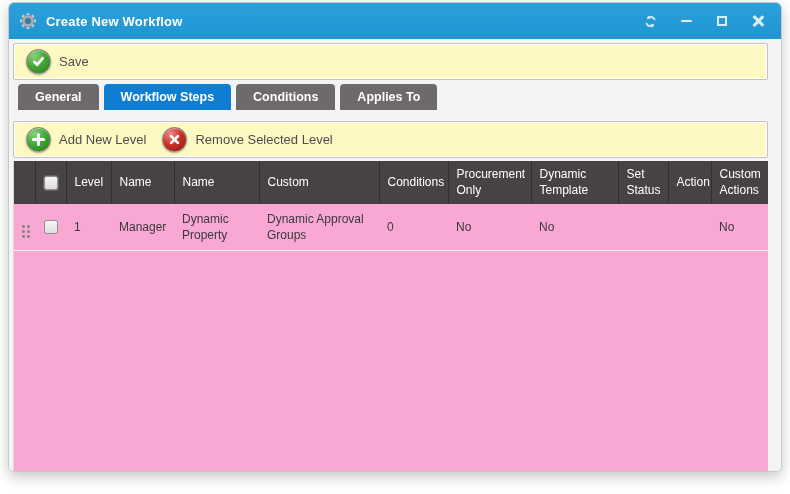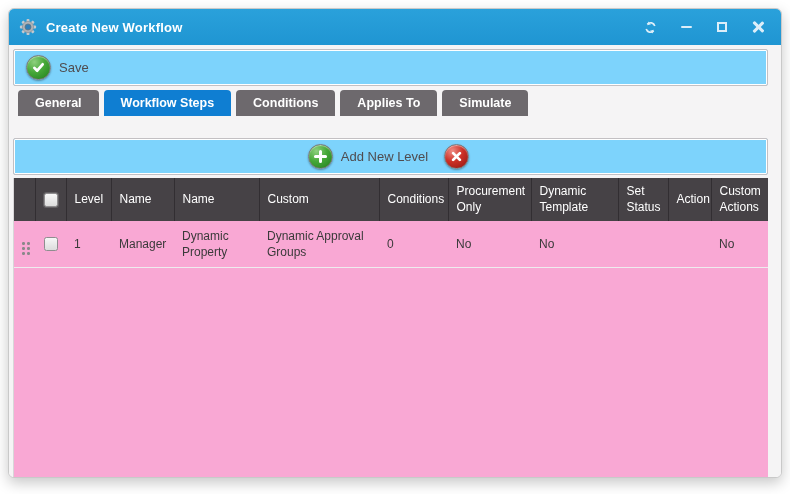--- a/index.html
+++ b/index.html
@@ -4,21 +4,21 @@
 <style>
   * { margin: 0; padding: 0; box-sizing: border-box; }
   html, body {
     width: 790px; height: 494px;
     background: #ffffff;
     font-family: "Liberation Sans", "DejaVu Sans", sans-serif;
     overflow: hidden;
   }
   .window {
     position: absolute;
-    left: 8px; top: 8px;
+    left: 8px; top: 2px;
     width: 774px; height: 470px;
     background: #ffffff;
     border: 1px solid #c9c9c9;
     border-radius: 6px;
     box-shadow: 0 5px 14px rgba(0,0,0,0.22);
     display: flex;
     flex-direction: column;
     overflow: hidden;
   }
   
@@ -60,21 +60,21 @@
   
   .content {
     flex: 1 1 auto;
     background: #f5f4f5;
     display: flex;
     flex-direction: column;
     padding: 4px 13px 0 4px;
   }
   .ribbon {
     flex: 0 0 37px;
-    background: #7dd3fc;
+    background: #fef9c3;
     border: 1px solid #c3c0c3;
     box-shadow: inset 0 0 0 1px #ffffff;
     border-radius: 2px;
     display: flex;
     align-items: center;
     padding: 0 6px;
   }
   .tool-btn {
     display: flex;
     align-items: center;
@@ -112,21 +112,21 @@
     color: #ffffff;
     font-size: 12.5px;
     font-weight: 600;
     border-radius: 4px 4px 0 0;
     cursor: default;
     white-space: nowrap;
   }
   .tab.active { background: #0f7ed2; }
 
   
-  .ribbon2 { margin-top: 18px; justify-content: center; }
+  .ribbon2 { margin-top: 7px; }
 
   
   .grid-area {
     flex: 1 1 auto;
     margin-top: 3px;
     background: #f9a8d4;
     border-left: 1px solid #d8d6d8;
     overflow: hidden;
   }
   table.grid {
@@ -236,40 +236,38 @@
         </div>
       <div class="tab active">
           <span>Workflow Steps</span>
         </div>
       <div class="tab">
           <span>Conditions</span>
         </div>
       <div class="tab">
           <span>Applies To</span>
         </div>
-      <div class="tab">
-          <span>Simulate</span>
-        </div>
     </div>
 
     <div class="ribbon ribbon2">
       <div class="tool-btn">
         <span class="icon-circle icon-green">
           <svg width="15" height="15" viewBox="0 0 16 16">
             <path d="M8 2.6 V13.4 M2.6 8 H13.4" stroke="#ffffff" stroke-width="3.2" stroke-linecap="round"></path>
           </svg>
         </span>
         <span>Add New Level</span>
       </div>
       <div class="tool-btn">
         <span class="icon-circle icon-red">
           <svg width="15" height="15" viewBox="0 0 16 16">
             <path d="M4.4 4.4 L11.6 11.6 M11.6 4.4 L4.4 11.6" stroke="#ffffff" stroke-width="3" stroke-linecap="round"></path>
           </svg>
         </span>
+        <span>Remove Selected Level</span>
       </div>
     </div>
 
     <div class="grid-area">
       <table class="grid">
         <colgroup>
           <col style="width:21px">
             <col style="width:31px">
             <col style="width:45px">
             <col style="width:63px">

